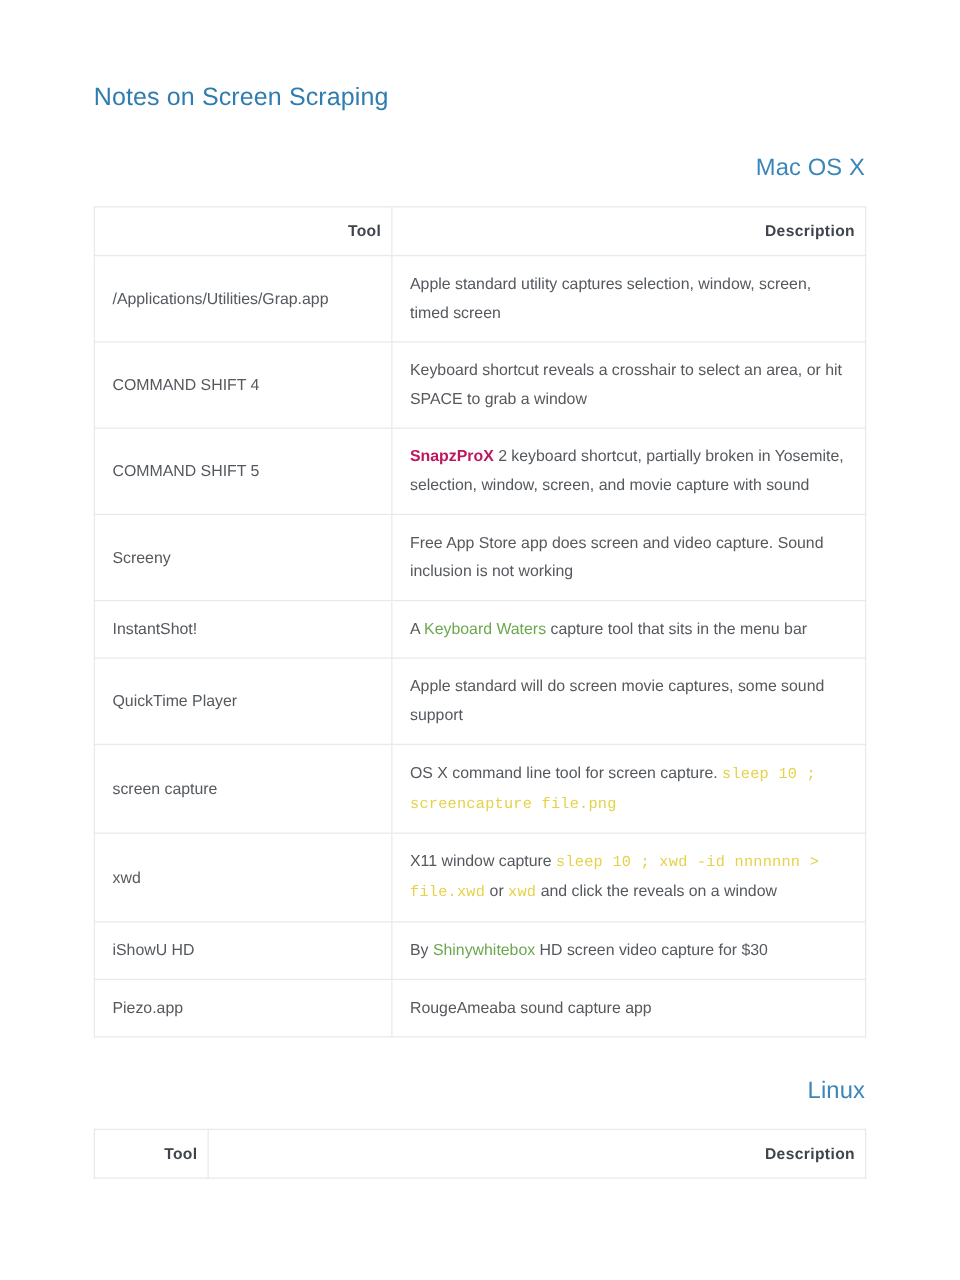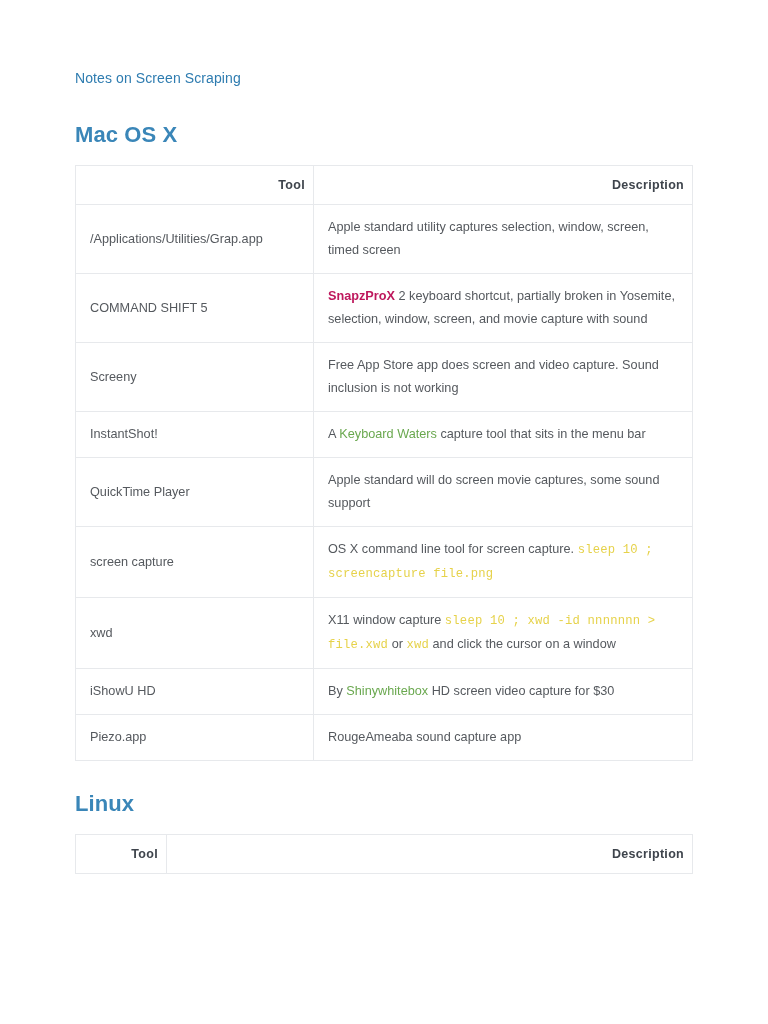--- a/index.html
+++ b/index.html
@@ -19,34 +19,35 @@
   .page {
     position: relative;
     width: 768px;
     height: 1024px;
     box-sizing: border-box;
     padding: 64px 76px 0 75px;
   }
   h1.doc-title {
     margin: 0;
     padding: 0;
-    font-size: 14px;
+    font-size: 20px;
     font-weight: 400;
     line-height: 28px;
     color: #2e7cb0;
     letter-spacing: 0.1px;
   }
   h2.section-title {
     margin: 31px 0 0 0;
     padding: 0;
-    font-size: 22px;
-    font-weight: 700;
+    font-size: 19px;
+    font-weight: 400;
     line-height: 24px;
     color: #3a86b8;
     letter-spacing: 0.1px;
+    text-align: right;
   }
   table.notes-table {
     margin-top: 18px;
     width: 617px;
     border-collapse: collapse;
     table-layout: fixed;
     background: #ffffff;
     border: 1px solid #e7e9ec;
   }
   table.notes-table th,
@@ -116,20 +117,24 @@
         <th>Tool</th>
         <th>Description</th>
       </tr>
     </thead>
     <tbody>
         <tr>
           <td class="tool-cell">/Applications/Utilities/Grap.app</td>
           <td class="desc-cell"><span>Apple standard utility captures selection, window, screen, timed screen</span></td>
         </tr>
         <tr>
+          <td class="tool-cell">COMMAND SHIFT 4</td>
+          <td class="desc-cell"><span>Keyboard shortcut reveals a crosshair to select an area, or hit SPACE to grab a window</span></td>
+        </tr>
+        <tr>
           <td class="tool-cell">COMMAND SHIFT 5</td>
           <td class="desc-cell"><a class="link-pink" href="#">SnapzProX</a><span> 2 keyboard shortcut, partially broken in Yosemite, selection, window, screen, and movie capture with sound</span></td>
         </tr>
         <tr>
           <td class="tool-cell">Screeny</td>
           <td class="desc-cell"><span>Free App Store app does screen and video capture. Sound inclusion is not working</span></td>
         </tr>
         <tr>
           <td class="tool-cell">InstantShot!</td>
           <td class="desc-cell"><span>A </span><a class="link-green" href="#">Keyboard Waters</a><span> capture tool that sits in the menu bar</span></td>
@@ -137,21 +142,21 @@
         <tr>
           <td class="tool-cell">QuickTime Player</td>
           <td class="desc-cell"><span>Apple standard will do screen movie captures, some sound support</span></td>
         </tr>
         <tr>
           <td class="tool-cell">screen capture</td>
           <td class="desc-cell"><span>OS X command line tool for screen capture. </span><code class="code-inline">sleep 10 ; screencapture file.png</code></td>
         </tr>
         <tr>
           <td class="tool-cell">xwd</td>
-          <td class="desc-cell"><span>X11 window capture </span><code class="code-inline">sleep 10 ; xwd -id nnnnnnn &gt; file.xwd</code><span> or </span><code class="code-inline">xwd</code><span> and click the cursor on a window</span></td>
+          <td class="desc-cell"><span>X11 window capture </span><code class="code-inline">sleep 10 ; xwd -id nnnnnnn &gt; file.xwd</code><span> or </span><code class="code-inline">xwd</code><span> and click the reveals on a window</span></td>
         </tr>
         <tr>
           <td class="tool-cell">iShowU HD</td>
           <td class="desc-cell"><span>By </span><a class="link-green" href="#">Shinywhitebox</a><span> HD screen video capture for $30</span></td>
         </tr>
         <tr>
           <td class="tool-cell">Piezo.app</td>
           <td class="desc-cell"><span>RougeAmeaba sound capture app</span></td>
         </tr>
       </tbody>

